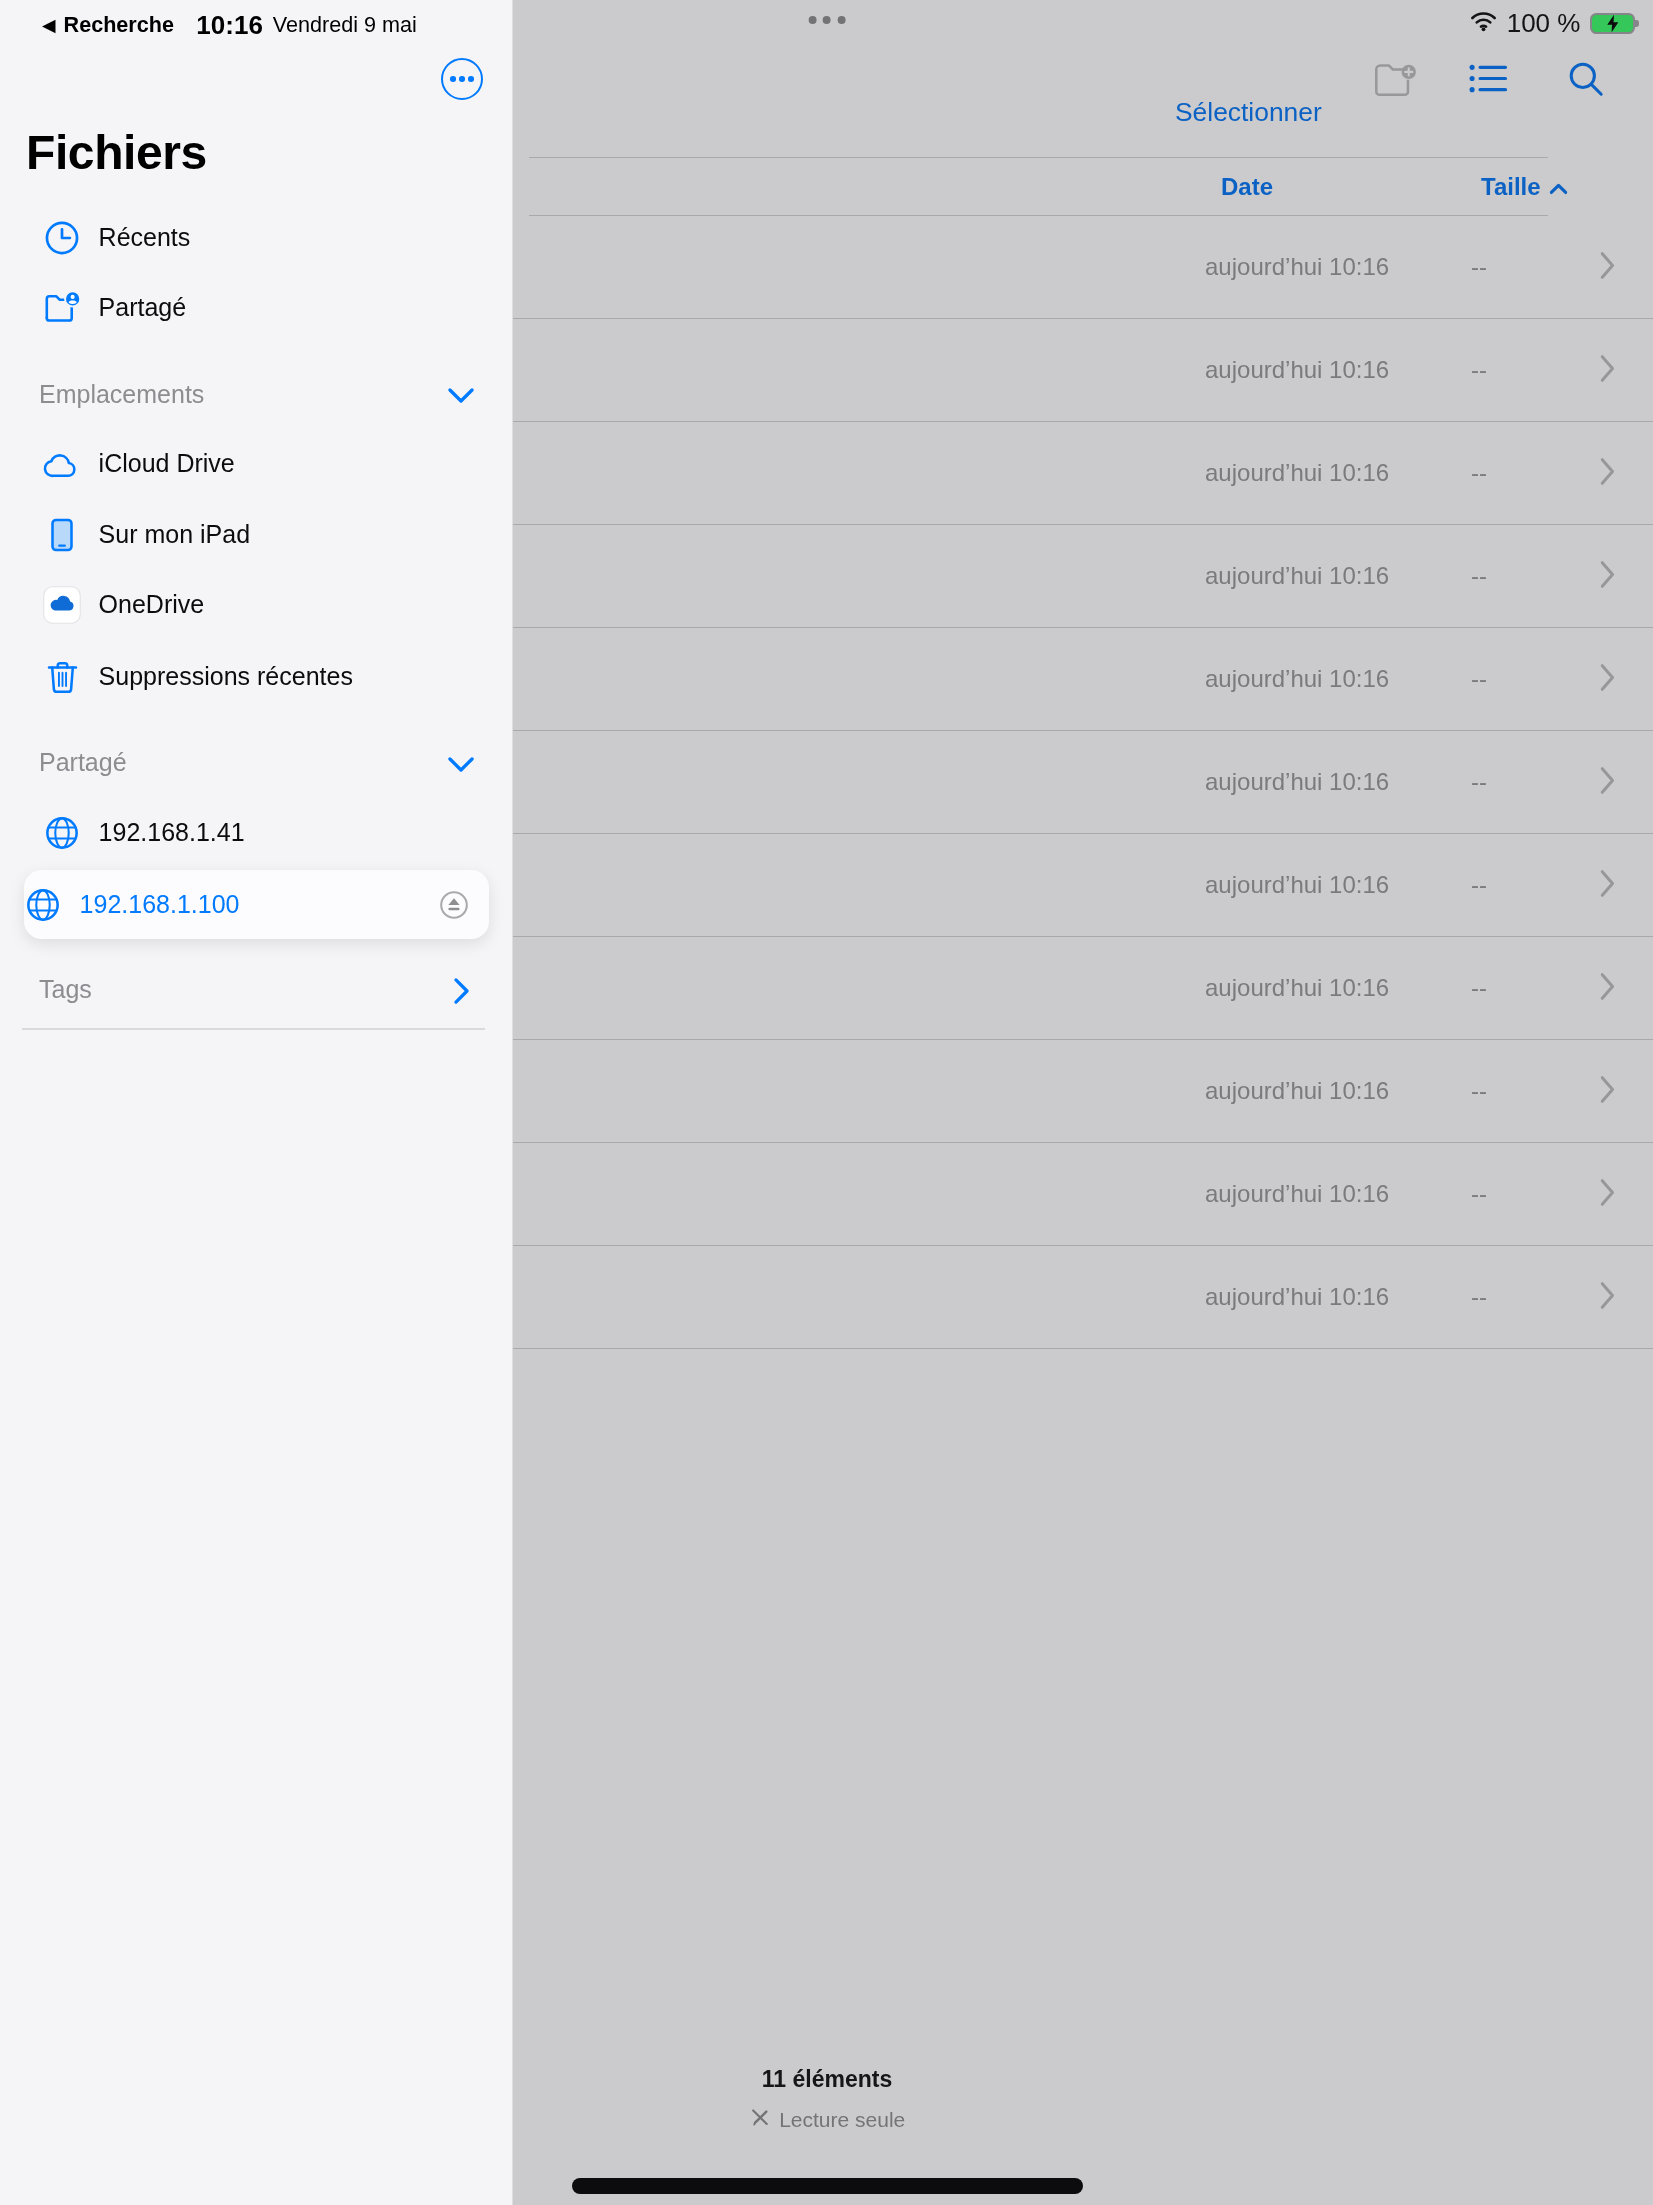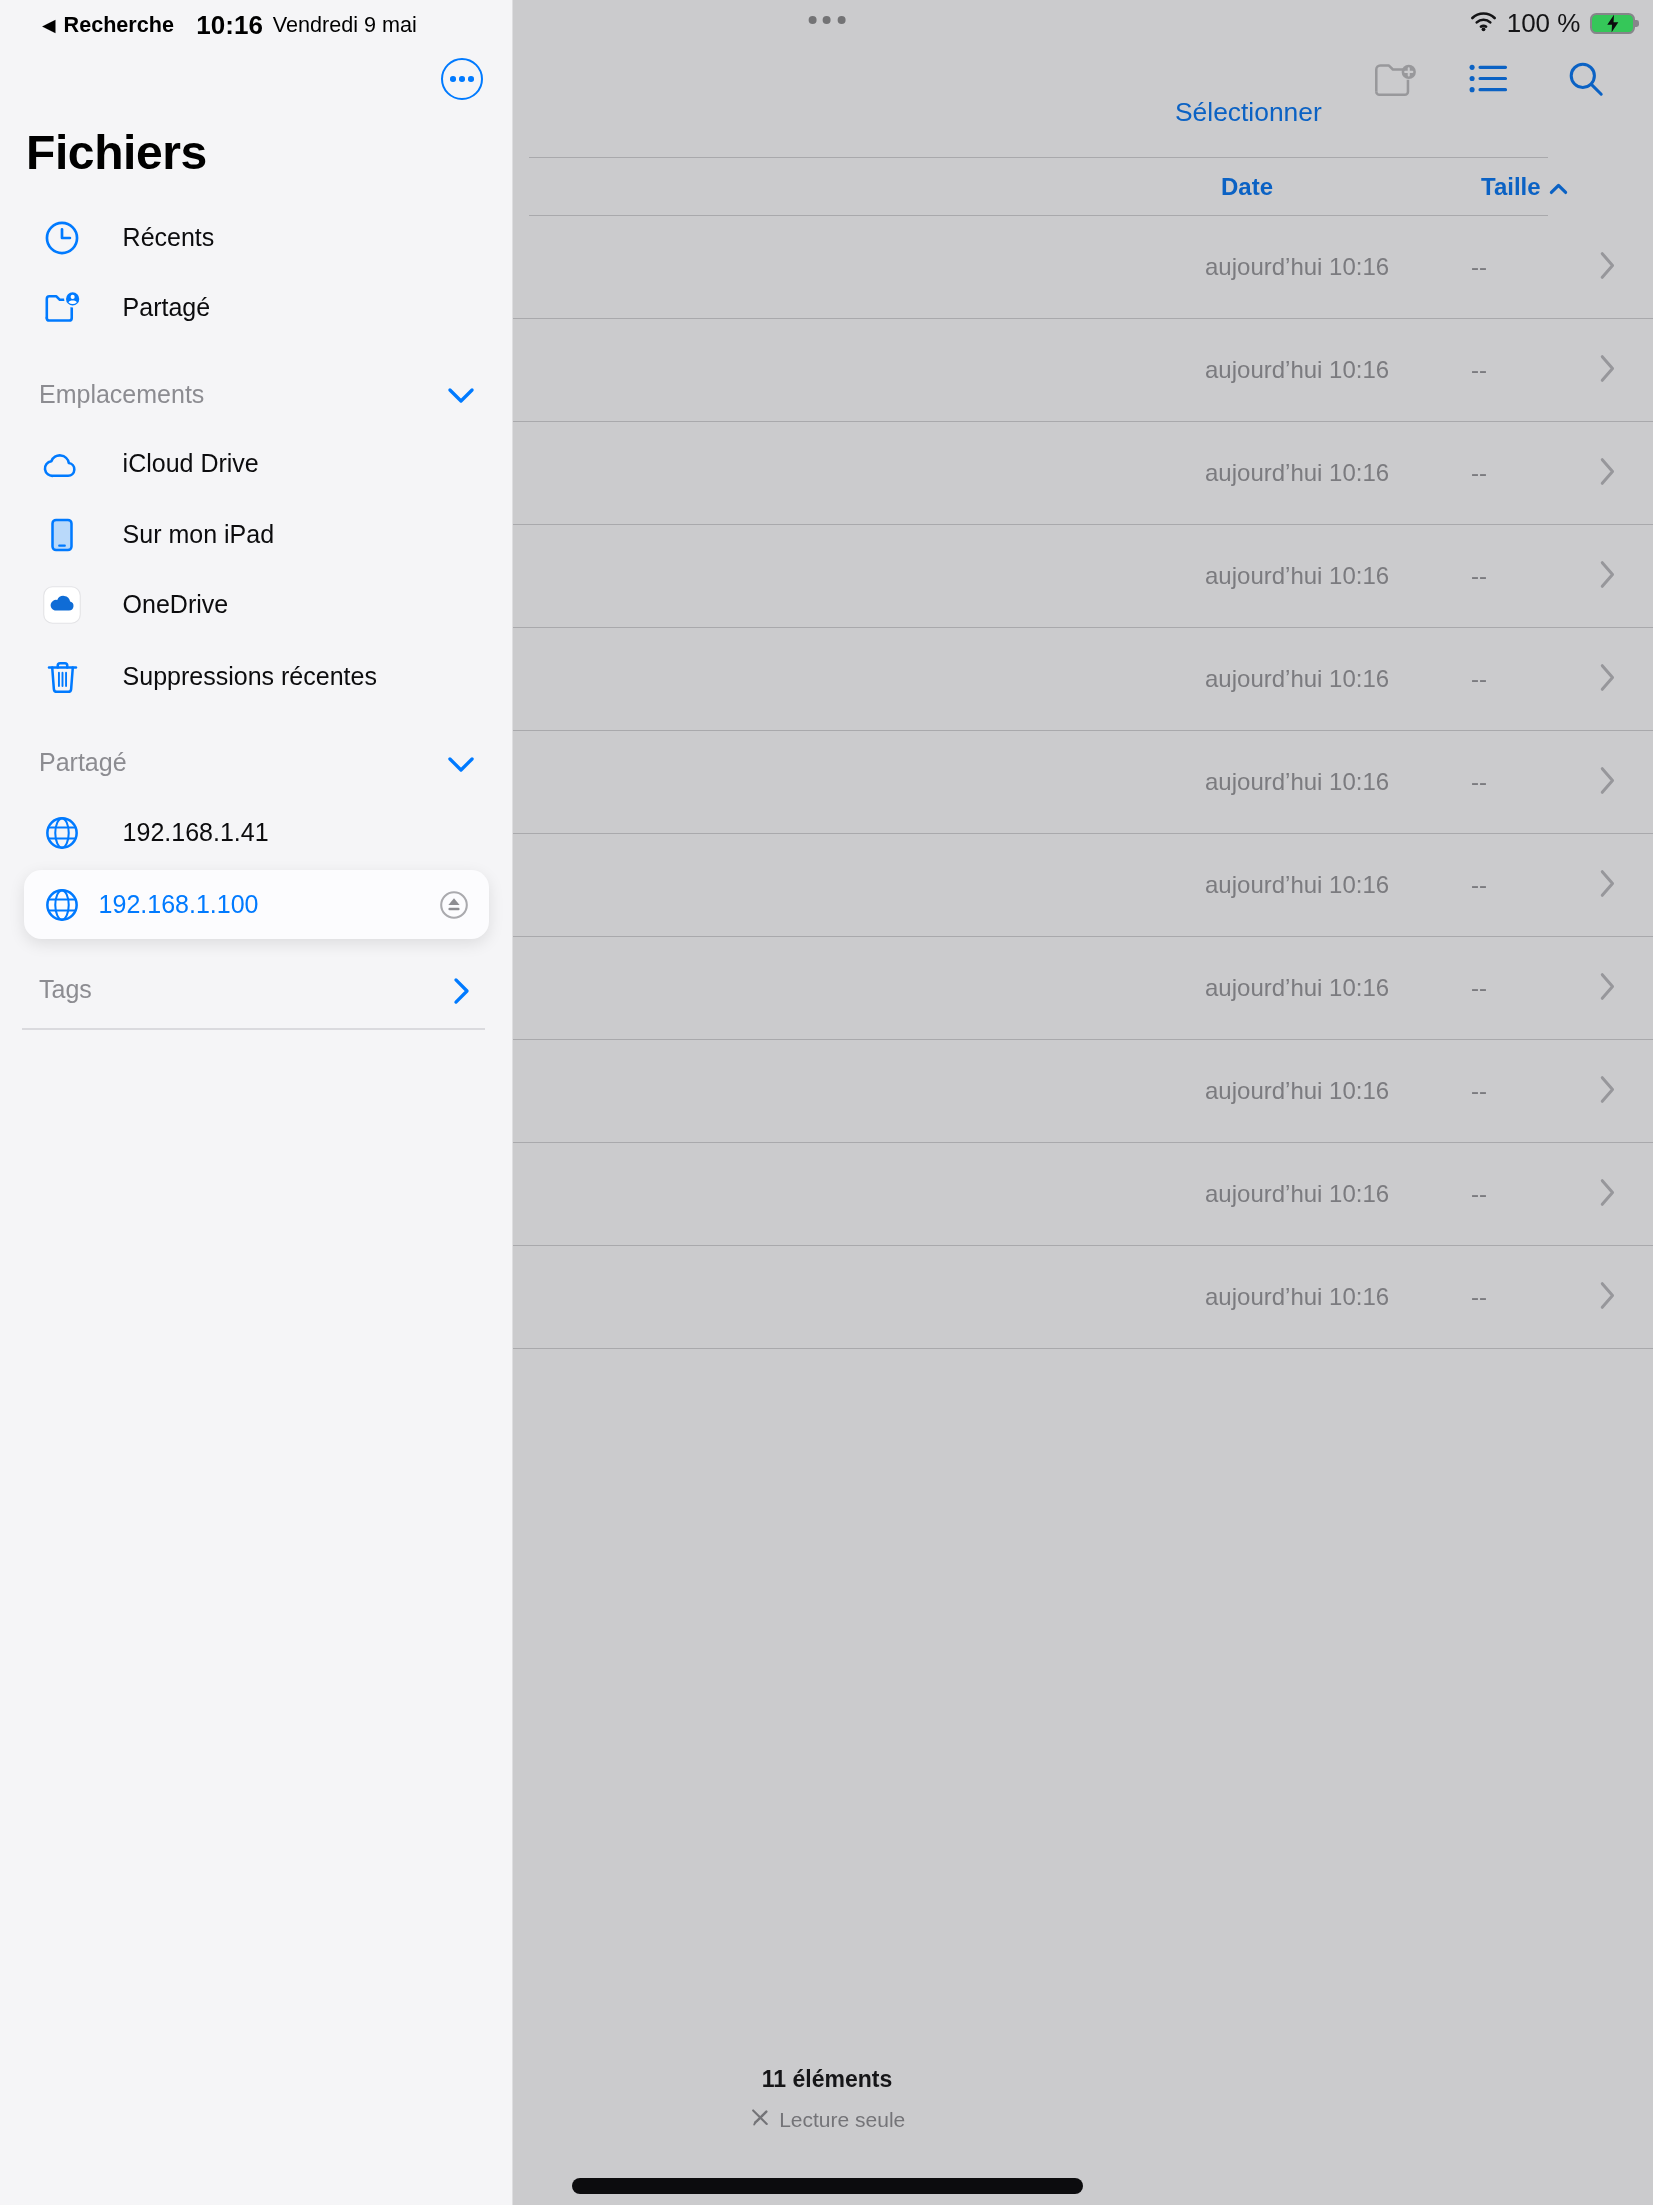--- a/index.html
+++ b/index.html
@@ -34,26 +34,26 @@
   
   .sidebar{position:absolute;left:0;top:0;width:513px;height:2205px;background:#f5f5f7;border-right:0.8px solid rgba(0,0,0,.09);}
   .status-left{position:absolute;left:42px;top:9.6px;display:flex;align-items:center;color:#000;}
   .back-tri{font-size:17.6px;margin-right:8px;}
   .st-back{font-size:21.6px;font-weight:600;margin-right:22.4px;}
   .st-time{font-size:26px;font-weight:600;margin-right:10px;}
   .st-date{font-size:21.6px;font-weight:400;}
   .more-btn{position:absolute;left:441px;top:58px;width:42px;height:42px;border-radius:50%;border:2.8px solid #007aff;background:none;display:flex;align-items:center;justify-content:center;gap:3.2px;padding:0;}
   .more-btn i{width:5.6px;height:5.6px;border-radius:50%;background:#007aff;display:block;}
   .side-title{position:absolute;left:26px;top:125px;font-size:48px;font-weight:700;color:#000;letter-spacing:-0.4px;}
-  .side-item{position:absolute;left:43px;height:51px;display:flex;align-items:center;cursor:default;gap:24px;}
+  .side-item{position:absolute;left:43px;height:51px;display:flex;align-items:center;cursor:default;}
   .side-item .ic{width:38px;height:38px;display:flex;align-items:center;justify-content:center;flex:none;}
   .side-item .lbl{margin-left:17.6px;font-size:25px;color:#0c0c0e;white-space:nowrap;}
   .side-header{position:absolute;left:39px;font-size:25px;color:#8c8c91;white-space:nowrap;}
   .chev-abs{position:absolute;}
-  .pill{position:absolute;left:24px;top:870px;width:465px;height:69px;border-radius:17.6px;background:#fcfcfe;box-shadow:0 4.8px 16px rgba(0,0,0,.10);display:flex;align-items:center;padding-left:19px;}
+  .pill{position:absolute;left:24px;top:870px;width:465px;height:69px;border-radius:17.6px;background:#fcfcfe;box-shadow:0 4.8px 16px rgba(0,0,0,.10);display:flex;align-items:center;}
   .pill .lbl{margin-left:17.6px;font-size:25px;color:#007aff;}
   .eject-btn{position:absolute;right:19px;top:50%;transform:translateY(-50%);width:32px;height:32px;background:none;border:none;padding:0;display:flex;align-items:center;justify-content:center;}
   .tags-divider{position:absolute;left:22.4px;top:1028px;width:463px;height:1.6px;background:#dadade;}
   .home-indicator{position:absolute;left:572px;top:2178px;width:511px;height:16px;border-radius:8px;background:#0c0c0e;}
 </style>
 </head>
 <body>
 
 <div id="screen">
 

